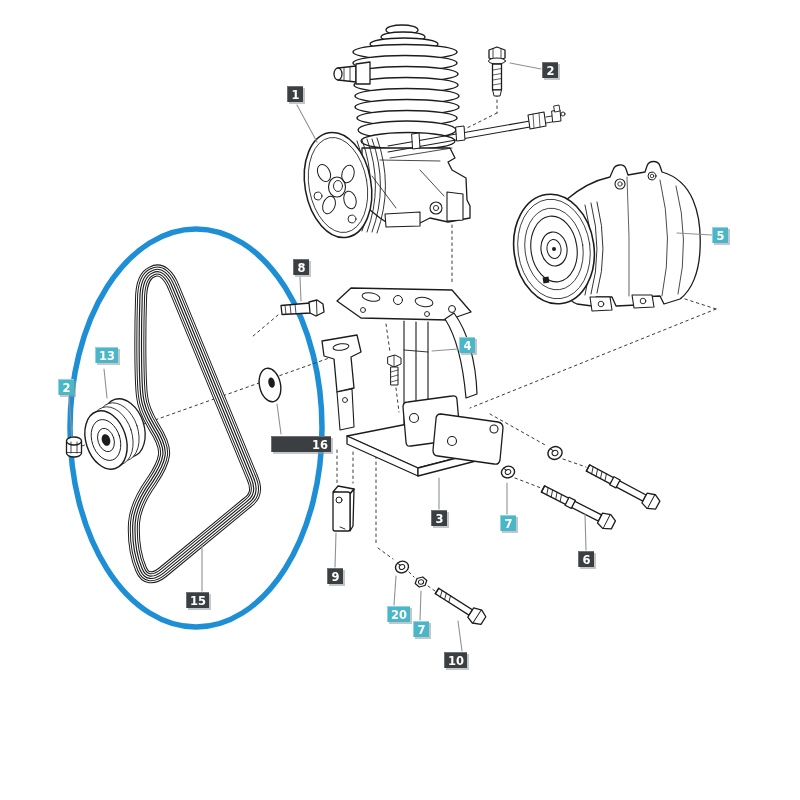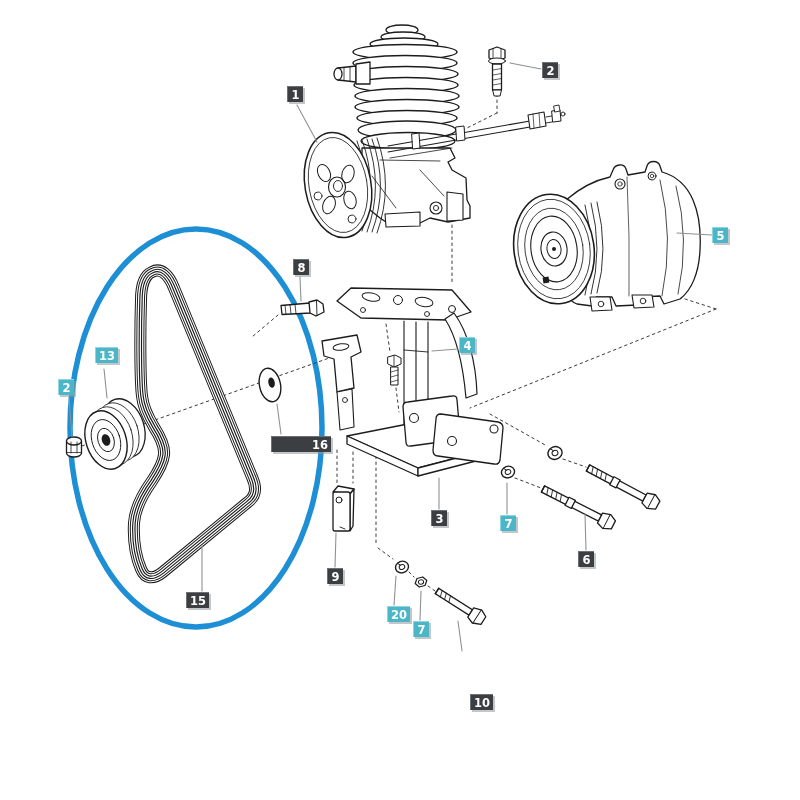--- a/index.html
+++ b/index.html
@@ -296,15 +296,15 @@
       <div class="part-label teal" style="left: 95px; top: 347px; text-align: right;">13</div>
       <div class="part-label teal" style="left: 58px; top: 379px;">2</div>
       <div class="part-label dark" style="left: 271px; top: 436px; padding-left: 40px;">16</div>
       <div class="part-label dark" style="left: 431px; top: 510px;">3</div>
       <div class="part-label teal" style="left: 500px; top: 515px;">7</div>
       <div class="part-label dark" style="left: 578px; top: 551px;">6</div>
       <div class="part-label dark" style="left: 327px; top: 568px;">9</div>
       <div class="part-label dark" style="left: 186px; top: 592px;">15</div>
       <div class="part-label teal" style="left: 387px; top: 606px;">20</div>
       <div class="part-label teal" style="left: 413px; top: 621px;">7</div>
-      <div class="part-label dark" style="left: 470px; top: 652px; margin-top: 42px;">10</div>
+      <div class="part-label dark" style="left: 444px; top: 652px;">10</div>
     </div>
 </div>
 
 </body></html>

